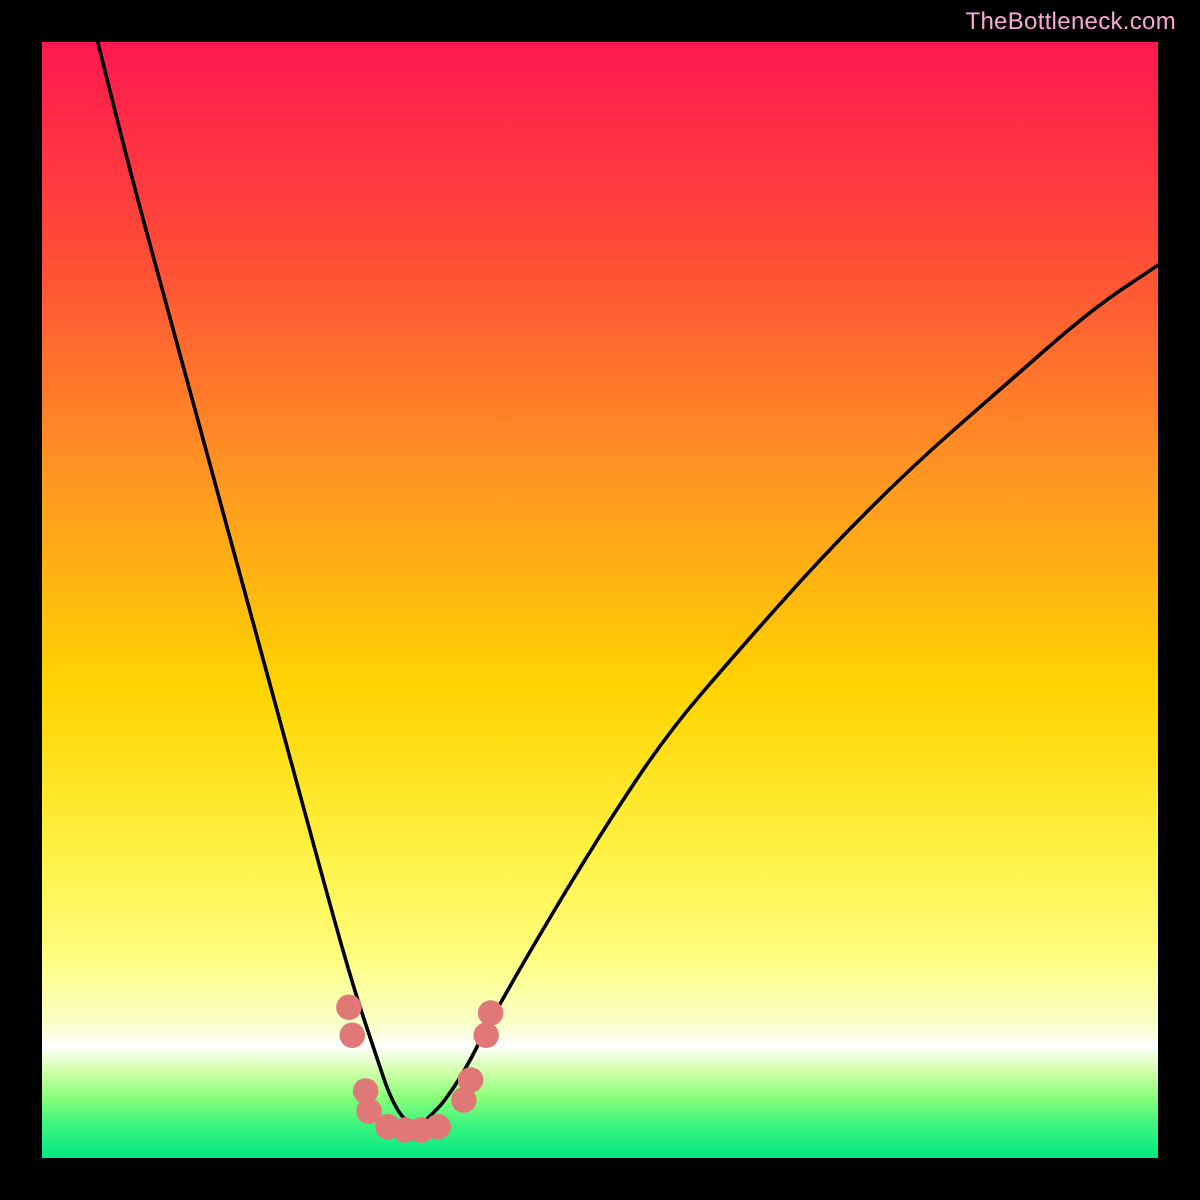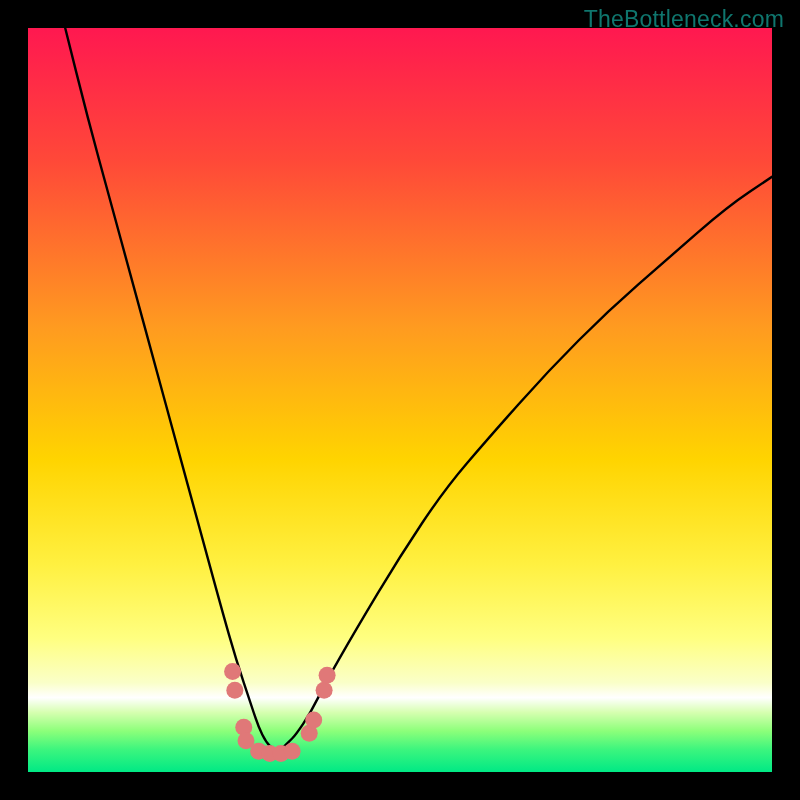--- a/index.html
+++ b/index.html
@@ -22,22 +22,22 @@
     left: 28px;
     top: 28px;
     width: 744px;
     height: 744px;
     overflow: hidden;
   }
   .watermark {
     position: absolute;
     top: 6px;
     right: 16px;
-    color: #0f766e;
-    font-size: 23px;
+    color: #f9a8d4;
+    font-size: 16px;
     font-weight: 500;
     letter-spacing: 0.2px;
   }
 </style>
 </head>
 <body>
 
 <div class="outer">
 
   <div class="watermark">TheBottleneck.com</div>

